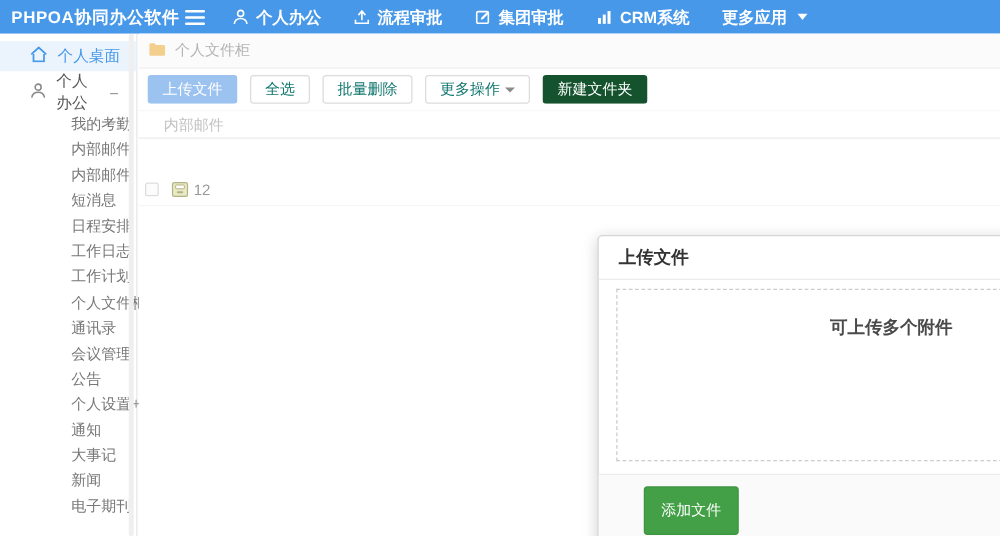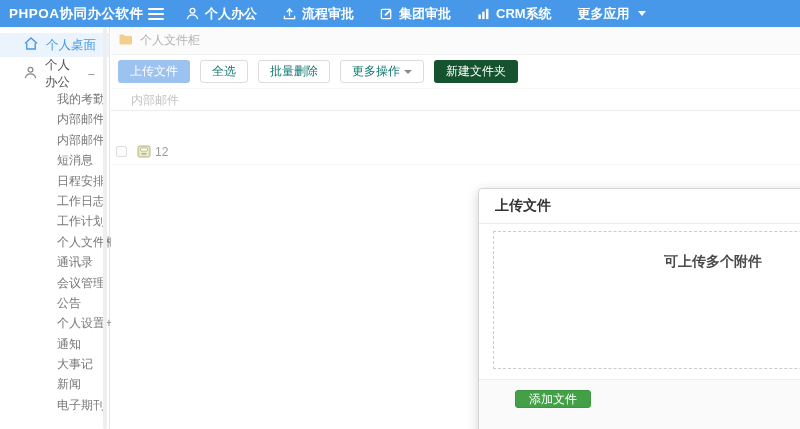--- a/index.html
+++ b/index.html
@@ -41,21 +41,21 @@
   .checkbox { width:11px; height:11px; border:1px solid #ddd; border-radius:2px; background:#fcfcfc; cursor:pointer; }
   .trow .file-icon { margin-left:10px; margin-right:4px; display:flex; }
 
   
   .modal { position:absolute; left:478px; top:188px; width:470px; height:262px; background:#fff; border:1px solid #d5d5d5; border-radius:4px; box-shadow:0 3px 12px rgba(0,0,0,.18); }
   .modal-header { height:35px; display:flex; align-items:center; padding-left:16px; font-size:14px; font-weight:bold; color:#333; border-bottom:1px solid #ececec; }
   .modal-body { padding:7px 14px 10px 14px; }
   .dropzone { height:138px; border:1px dashed #cccccc; text-align:center; }
   .dropzone .hint { margin-top:21px; font-size:14px; font-weight:bold; color:#4a4a4a; }
   .modal-footer { height:70px; background:#fafafa; border-top:1px solid #ececec; padding:9px 16px; }
-  .btn-green { background:#43a047; color:#fff; border:1px solid #3d9441; border-radius:3px; height:18px; font-size:12px; padding:0 13px; margin-left:20px; cursor:pointer; font-family:inherit; }
+  .btn-green { background:#43a047; color:#fff; border:1px solid #3d9441; border-radius:3px; height:39px; font-size:12px; padding:0 13px; margin-left:20px; cursor:pointer; font-family:inherit; }
 </style>
 </head>
 <body>
 
 <div class="topbar">
   <div class="logo">PHPOA协同办公软件</div>
   <div class="hamburger">
       <i></i>
       <i></i>
       <i></i>

